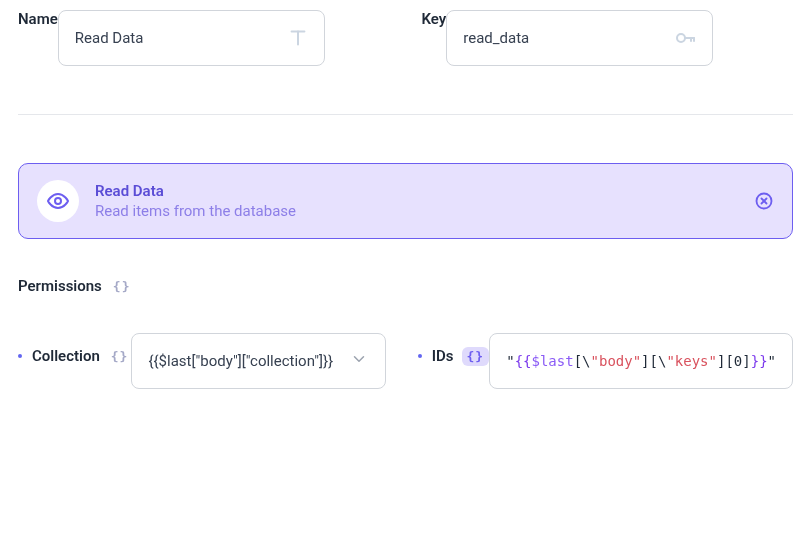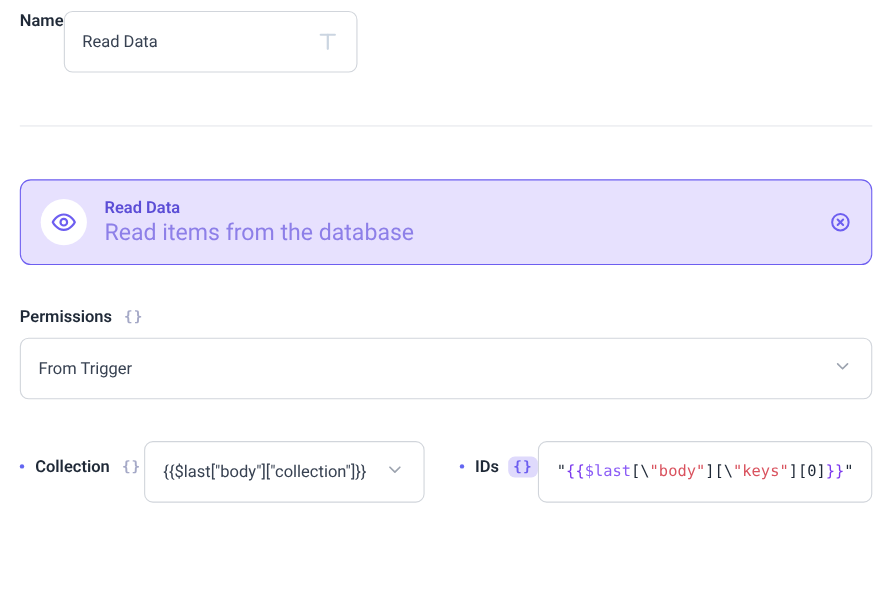--- a/index.html
+++ b/index.html
@@ -64,21 +64,21 @@
   .card-icon {
     width: 42px; height: 42px;
     background: #fff;
     border-radius: 50%;
     display: flex; align-items: center; justify-content: center;
     color: #6d5ef0;
     flex-shrink: 0;
   }
   .card-body { flex: 1; }
   .card-title { color: #5b4dd6; font-weight: 600; font-size: 15px; margin-bottom: 2px; }
-  .card-sub { color: #8d7fe8; font-size: 21px; }
+  .card-sub { color: #8d7fe8; font-size: 15px; }
   .card-close { color: #6d5ef0; cursor: pointer; display:flex; }
   .section { margin-top: 38px; }
   .braces-badge {
     display: inline-flex;
     align-items: center;
     font-family: ui-monospace, SFMono-Regular, Menlo, monospace;
     font-size: 13px;
     font-weight: 700;
     color: #a5a9c7;
     padding: 1px 3px;
@@ -128,20 +128,34 @@
     <div class="input-wrap">
       <input class="input" type="text" value="Read Data" style="">
       <span class="input-icon">
         <svg width="22" height="22" viewBox="0 0 24 24" fill="none" stroke="currentColor" stroke-width="2.2" stroke-linecap="round">
             <path d="M5 5h14"></path>
             <path d="M12 5v14"></path>
           </svg>
       </span>
     </div>
   </div>
+  <div class="col">
+    <label class="label">Key</label>
+    <div class="input-wrap">
+      <input class="input" type="text" value="read_data" style="">
+      <span class="input-icon">
+        <svg width="24" height="24" viewBox="0 0 24 24" fill="none" stroke="currentColor" stroke-width="2" stroke-linecap="round" stroke-linejoin="round">
+            <circle cx="8" cy="12" r="4"></circle>
+            <path d="M12 12h9"></path>
+            <path d="M18 12v3"></path>
+            <path d="M21 12v3"></path>
+          </svg>
+      </span>
+    </div>
+  </div>
 </div>
 
 <hr class="divider">
 
 <div class="card">
   <div class="card-icon">
     <svg width="24" height="24" viewBox="0 0 24 24" fill="none" stroke="currentColor" stroke-width="2" stroke-linecap="round" stroke-linejoin="round">
         <path d="M2 12s3.5-7 10-7 10 7 10 7-3.5 7-10 7S2 12 2 12z"></path>
         <circle cx="12" cy="12" r="3"></circle>
       </svg>
@@ -156,28 +170,20 @@
         <path d="M9 9l6 6"></path>
         <path d="M15 9l-6 6"></path>
       </svg>
   </div>
 </div>
 
 <div class="section">
   <div class="label-row label">
     <span>Permissions</span>
     <span class="braces-badge">{}</span>
-  </div>
-  <div class="select-wrap">
-    <input class="input" type="text" readonly="" value="From Trigger" style="">
-    <span class="chevron">
-      <svg width="18" height="18" viewBox="0 0 24 24" fill="none" stroke="currentColor" stroke-width="2" stroke-linecap="round" stroke-linejoin="round">
-          <polyline points="6 9 12 15 18 9"></polyline>
-        </svg>
-    </span>
   </div>
 </div>
 
 <div class="row section">
   <div class="col">
     <div class="label-row label">
       <span class="dot"></span>
       <span>Collection</span>
       <span class="braces-badge">{}</span>
     </div>

